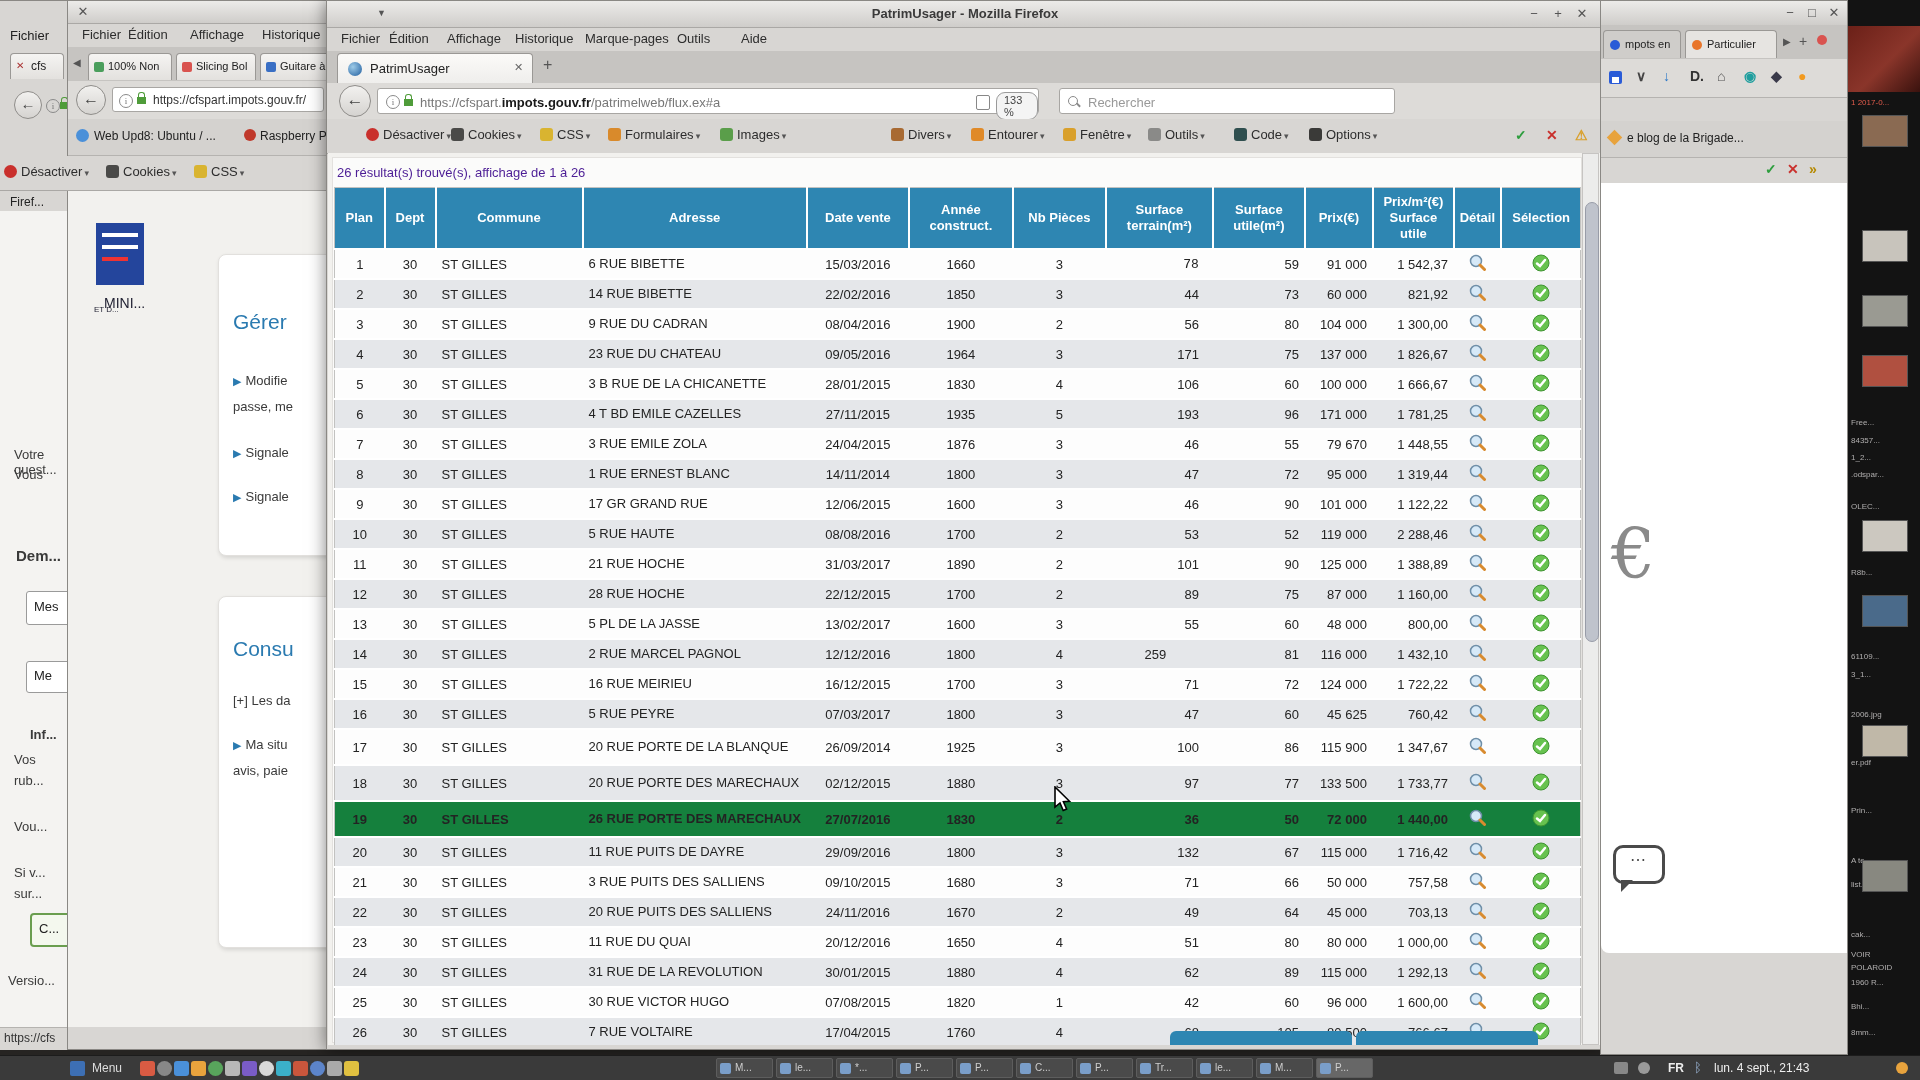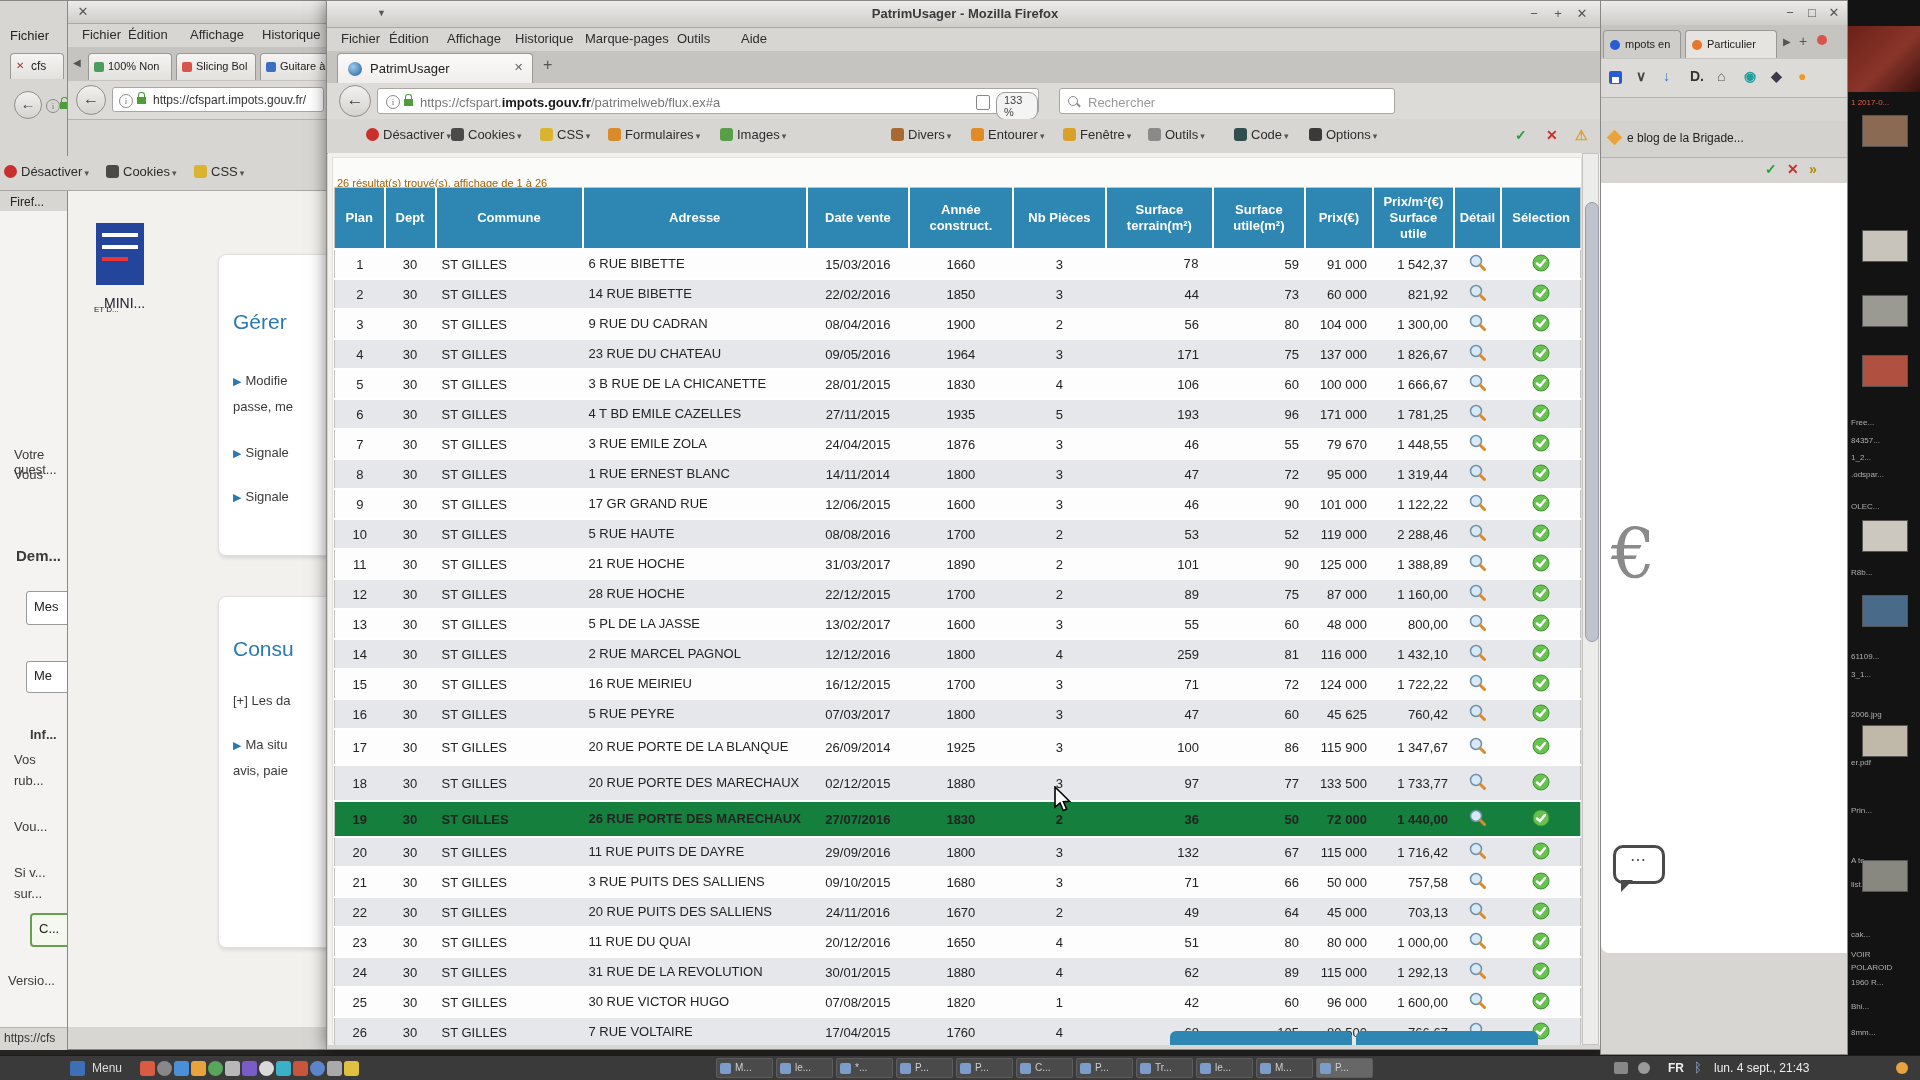--- a/index.html
+++ b/index.html
@@ -129,20 +129,26 @@
         </div>
     </div>
     <div class="navbar" style="top:80px;height:38px;">
       <div class="backbtn" style="left:8px;top:4px;width:28px;height:28px;line-height:26px;font-size:16px;">←</div>
       <div class="field" style="left:44px;top:6px;width:212px;height:25px;">
         <div class="info-ic" style="left:6px;top:6px;">i</div>
         <div class="lock" style="left:24px;top:9px;"></div>
         <span class="txt" style="left:40px;top:5px;font-size:12px;color:#333;">https://cfspart.impots.gouv.fr/</span>
       </div>
     </div>
+    <div class="abs" style="left:0;top:118px;width:260px;height:36px;background:#d4d2cf;border-bottom:1px solid #b5b3b0;">
+      <span class="abs" style="left:8px;top:10px;width:13px;height:13px;border-radius:50%;background:#4a90d9;"></span>
+      <span class="txt" style="left:26px;top:10px;font-size:12px;">Web Upd8: Ubuntu / ...</span>
+      <span class="abs" style="left:176px;top:10px;width:12px;height:12px;border-radius:50%;background:#c0392b;"></span>
+      <span class="txt" style="left:192px;top:10px;font-size:12px;">Raspberry P</span>
+    </div>
     <div class="abs" style="left:0;top:190px;width:260px;height:836px;background:#f2f1ee;">
       <div class="abs" style="left:28px;top:32px;width:48px;height:62px;background:#24459c;">
         <div class="abs" style="left:6px;top:10px;width:36px;height:4px;background:#fff;"></div>
         <div class="abs" style="left:6px;top:22px;width:36px;height:4px;background:#fff;"></div>
         <div class="abs" style="left:6px;top:34px;width:26px;height:4px;background:#e33;"></div>
       </div>
       <div class="txt" style="left:36px;top:104px;font-size:14px;color:#223;">MINI...</div>
       <div class="txt" style="left:26px;top:114px;font-size:8px;color:#223;">ET D...</div>
       <div class="panel" style="left:150px;top:63px;width:130px;height:300px;">
         <div class="blue-h" style="left:14px;top:55px;">Gérer</div>
@@ -233,21 +239,21 @@
         <span class="dev-item" style="left: 821px;"><span class="dev-ic" style="background: rgb(138, 138, 136);"></span>Outils<span class="dev-caret">▾</span></span>
         <span class="dev-item" style="left: 907px;"><span class="dev-ic" style="background: rgb(47, 79, 79);"></span>Code<span class="dev-caret">▾</span></span>
         <span class="dev-item" style="left: 982px;"><span class="dev-ic" style="background: rgb(58, 58, 56);"></span>Options<span class="dev-caret">▾</span></span>
         <span class="dev-item" style="left: 1188px; color: rgb(46, 158, 62); font-weight: bold; font-size: 14px;">✓</span>
         <span class="dev-item" style="left: 1219px; color: rgb(201, 48, 44); font-weight: bold; font-size: 14px;">✕</span>
         <span class="dev-item" style="left: 1248px; color: rgb(217, 160, 43); font-weight: bold; font-size: 14px;">⚠</span>
       </div>
 
     <div class="abs" style="left:1px;top:152px;width:1276px;height:892px;background:#f2f1ee;overflow:hidden;">
       <div class="abs" style="left:4px;top:4px;width:1248px;height:884px;background:#fbfbfa;border:1px solid #e3e1de;"></div>
-      <div class="txt" style="left:9px;top:24px;font-size:11px;color:#a16207;">26 résultat(s) trouvé(s), affichage de 1 à 26</div>
+      <div class="txt" style="left:9px;top:12px;font-size:13px;color:#4c1d95;">26 résultat(s) trouvé(s), affichage de 1 à 26</div>
       <div class="abs" style="left:6px;top:34px;" id="table-mount">
           <table class="results">
             <colgroup>
               <col style="width: 50px;">
               <col style="width: 51px;">
               <col style="width: 147px;">
               <col style="width: 203px;">
               <col style="width: 102px;">
               <col style="width: 104px;">
               <col style="width: 93px;">
@@ -550,21 +556,21 @@
                   </svg></td>
               </tr>
               <tr class="alt" style="height: 28px;">
                 <td class="a-c">14</td>
                 <td class="a-c">30</td>
                 <td class="a-l">ST GILLES</td>
                 <td class="a-l wrap">2 RUE MARCEL PAGNOL</td>
                 <td class="a-c">12/12/2016</td>
                 <td class="a-c">1800</td>
                 <td class="a-c">4</td>
-                <td class="a-r" style="padding-right: 14px;">259</td>
+                <td class="a-r" style="padding-right: 14px; text-align: center;">259</td>
                 <td class="a-r">81</td>
                 <td class="a-r">116 000</td>
                 <td class="a-r">1 432,10</td>
                 <td class="a-c"><svg width="17" height="17">
                     <circle cx="7" cy="7" r="5.5" fill="#d6e9f8" stroke="#6f8fa8" stroke-width="1.5"></circle>
                     <line x1="11" y1="11" x2="15.5" y2="15.5" stroke="#d88b2f" stroke-width="3" stroke-linecap="round"></line>
                   </svg></td>
                 <td class="a-c"><svg width="18" height="18">
                     <circle cx="9" cy="9" r="8" fill="#67c24f" stroke="#3f9432"></circle>
                     <path d="M5 9.5 L8 12 L13 6" stroke="#fff" stroke-width="2.5" fill="none" stroke-linecap="round"></path>

